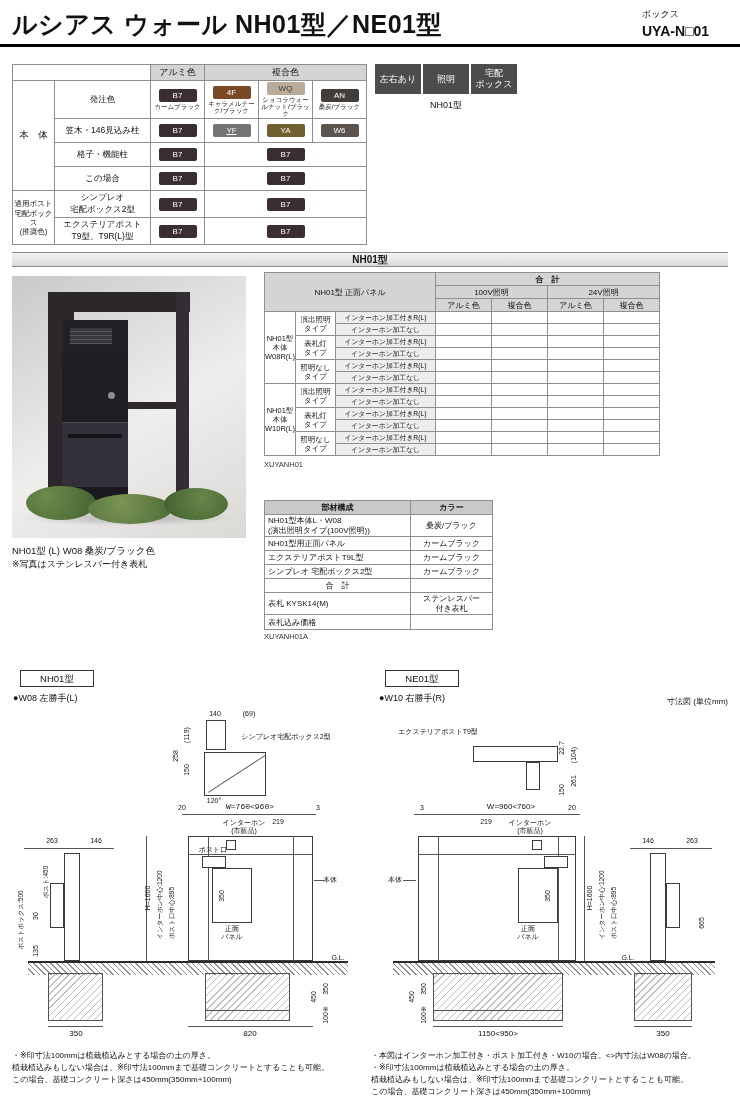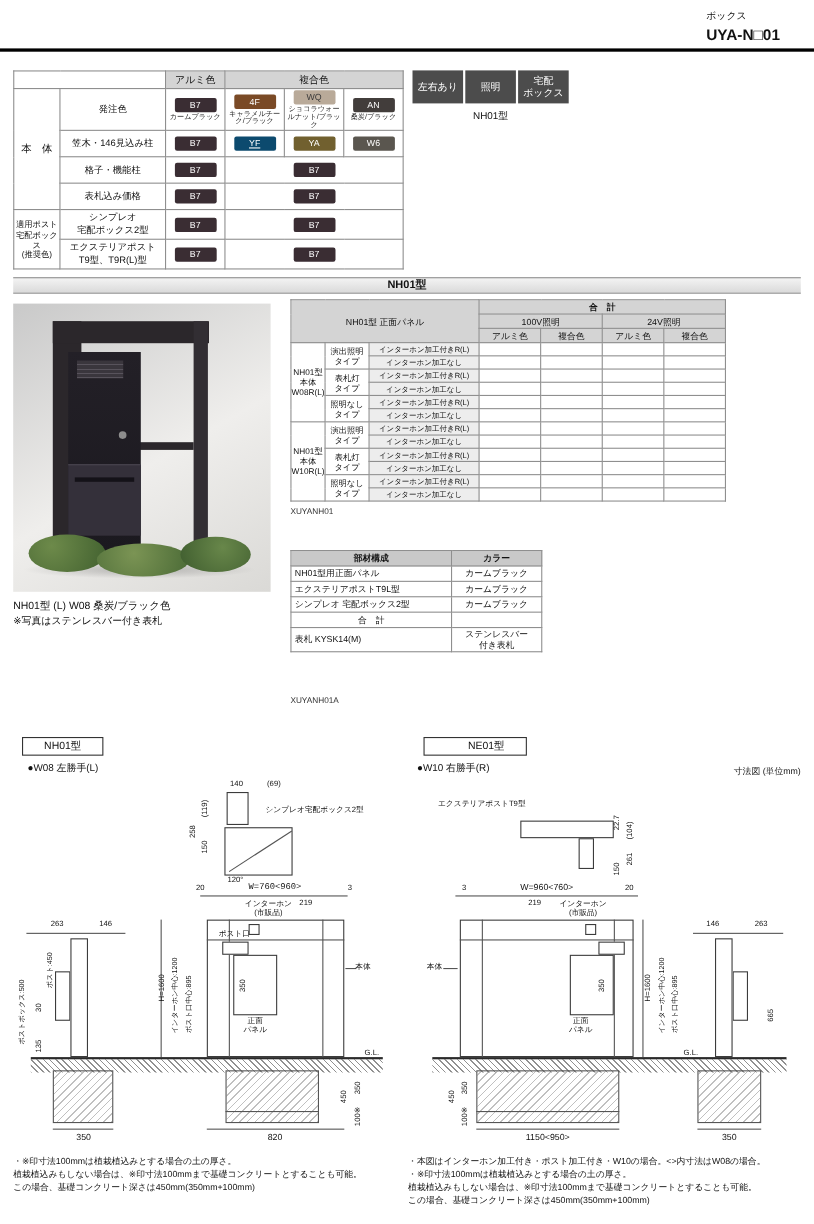--- a/index.html
+++ b/index.html
@@ -71,20 +71,21 @@
           background:repeating-linear-gradient(45deg,rgba(70,70,70,.6) 0 1px,transparent 1px 4px);}
   .hatchf{position:absolute;border:1px solid #555;box-sizing:border-box;
           background:repeating-linear-gradient(-45deg,rgba(130,130,130,.5) 0 1px,transparent 1px 5px);}
   .notes{position:absolute;top:1050px;font-size:8px;line-height:1.5;color:#111;}
 </style>
 </head>
 <body>
 
 <div id="page">
 
+  <div class="title" data-bind="header.title">ルシアス ウォール NH01型／NE01型</div>
   <div class="codeblk">
     <div class="codelbl" data-bind="header.code_label">ボックス</div>
     <div class="codeval" data-bind="header.code">UYA-N□01</div>
   </div>
   <div class="rule"></div>
 
   <table class="spec">
     <colgroup>
         <col style="width:42px">
         <col style="width:96px">
@@ -115,31 +116,31 @@
           <div class="cap" data-bind="spec.sw.wq.caption">ショコラウォールナット/ブラック</div>
         </td>
         <td>
           <div class="sw" data-bind="spec.sw.an.code" style="background-color: rgb(66, 61, 59); color: rgb(255, 255, 255);">AN</div>
           <div class="cap" data-bind="spec.sw.an.caption">桑炭/ブラック</div>
         </td>
       </tr>
       <tr style="height:24px;">
         <td data-bind="spec.r2">笠木・146見込み柱</td>
         <td><div class="sw" data-bind="spec.sw.b7.code" style="background-color: rgb(58, 45, 51); color: rgb(255, 255, 255);">B7</div></td>
-        <td><div class="sw" data-bind="spec.sw.yf.code" style="background-color: #0c4a6e; color: rgb(255, 255, 255); text-decoration: underline;">YF</div></td>
+        <td><div class="sw" data-bind="spec.sw.yf.code" style="background-color: #737373; color: rgb(255, 255, 255); text-decoration: underline;">YF</div></td>
         <td><div class="sw" data-bind="spec.sw.ya.code" style="background-color: rgb(113, 96, 47); color: rgb(255, 255, 255);">YA</div></td>
         <td><div class="sw" data-bind="spec.sw.w6.code" style="background-color: rgb(90, 86, 79); color: rgb(255, 255, 255);">W6</div></td>
       </tr>
       <tr style="height:24px;">
         <td data-bind="spec.r3">格子・機能柱</td>
         <td><div class="sw" data-bind="spec.sw.b7.code" style="background-color: rgb(58, 45, 51); color: rgb(255, 255, 255);">B7</div></td>
         <td colspan="3"><div class="sw" data-bind="spec.sw.b7.code" style="background-color: rgb(58, 45, 51); color: rgb(255, 255, 255);">B7</div></td>
       </tr>
       <tr style="height:24px;">
-        <td data-bind="spec.r4">表札込み価格</td>
+        <td data-bind="spec.r4">この場合</td>
         <td><div class="sw" data-bind="spec.sw.b7.code" style="background-color: rgb(58, 45, 51); color: rgb(255, 255, 255);">B7</div></td>
         <td colspan="3"><div class="sw" data-bind="spec.sw.b7.code" style="background-color: rgb(58, 45, 51); color: rgb(255, 255, 255);">B7</div></td>
       </tr>
       <tr style="height:24px;">
         <td rowspan="2" class="grp g2" data-bind="spec.g_post">適用ポスト
 宅配ボックス
 (推奨色)</td>
         <td data-bind="spec.r5">シンプレオ
 宅配ボックス2型</td>
         <td><div class="sw" data-bind="spec.sw.b7.code" style="background-color: rgb(58, 45, 51); color: rgb(255, 255, 255);">B7</div></td>
@@ -314,20 +315,25 @@
   <table class="parts">
     <colgroup>
         <col style="width:146px">
         <col style="width:82px">
       </colgroup>
     <tbody>
       <tr class="hd" style="height:14px;">
         <td data-bind="parts.h_part">部材構成</td>
         <td data-bind="parts.h_color">カラー</td>
       </tr>
+      <tr style="height:22px;">
+        <td data-bind="parts.rows.0.part">NH01型本体L・W08
+(演出照明タイプ(100V照明))</td>
+        <td class="pcol" data-bind="parts.rows.0.color">桑炭/ブラック</td>
+      </tr>
       <tr style="height:14px;">
         <td data-bind="parts.rows.1.part">NH01型用正面パネル</td>
         <td class="pcol" data-bind="parts.rows.1.color">カームブラック</td>
       </tr>
       <tr style="height:14px;">
         <td data-bind="parts.rows.2.part">エクステリアポストT9L型</td>
         <td class="pcol" data-bind="parts.rows.2.color">カームブラック</td>
       </tr>
       <tr style="height:14px;">
         <td data-bind="parts.rows.3.part">シンプレオ 宅配ボックス2型</td>
@@ -335,29 +341,33 @@
       </tr>
       <tr style="height:14px;">
         <td class="ctr" data-bind="parts.rows.4.part">合　計</td>
         <td class="pcol" data-bind="parts.rows.4.color"></td>
       </tr>
       <tr style="height:22px;margin-left:20px;">
         <td data-bind="parts.rows.5.part">表札 KYSK14(M)</td>
         <td class="pcol" data-bind="parts.rows.5.color">ステンレスバー
 付き表札</td>
       </tr>
+      <tr style="height:15px;">
+        <td data-bind="parts.rows.6.part">表札込み価格</td>
+        <td class="pcol" data-bind="parts.rows.6.color"></td>
+      </tr>
     </tbody>
   </table>
   <div class="code" style="left:264px;top:632px;" data-bind="parts.code">XUYANH01A</div>
 
   <div class="unitnote" data-bind="dims.unit">寸法図 (単位mm)</div>
 
   <div class="modelbox" style="left:20px;top:670px;" data-bind="dims.nh.model">NH01型</div>
-  <div class="modelbox" style="left:385px;top:670px;padding-left:20px;" data-bind="dims.ne.model">NE01型</div>
-  <div class="subttl" style="left:13px;top:692px;margin-left:12px;" data-bind="dims.nh.subtitle">●W08 左勝手(L)</div>
+  <div class="modelbox" style="left:385px;top:670px;" data-bind="dims.ne.model">NE01型</div>
+  <div class="subttl" style="left:13px;top:692px;" data-bind="dims.nh.subtitle">●W08 左勝手(L)</div>
   <div class="subttl" style="left:379px;top:692px;" data-bind="dims.ne.subtitle">●W10 右勝手(R)</div>
 
   <div class="draw" style="left:8px;">
     <div class="rect" style="left:198px;top:12px;width:20px;height:30px;"></div>
     <div class="rect" style="left:196px;top:44px;width:62px;height:44px;"></div>
     <div class="lineh" style="left:200px;top:84px;width:68px;transform:rotate(-33deg);transform-origin:left top;"></div>
     <div class="lineh" style="left:174px;top:106px;width:134px;"></div>
     <div class="lineh" style="left:16px;top:140px;width:90px;"></div>
     <div class="linev" style="left:138px;top:128px;height:125px;"></div>
     <div class="rect" style="left:180px;top:128px;width:125px;height:125px;"></div>
@@ -434,21 +444,21 @@
     <div class="lineh" style="left:55px;top:318px;width:130px;"></div>
     <div class="lineh" style="left:256px;top:318px;width:58px;"></div>
     <div class="lineh" style="left:25px;top:172px;width:13px;"></div>
 
     <span class="d d7 nw" style="left:60px;top:24px;" data-bind="dims.ne.post_label">エクステリアポストT9型</span>
     <span class="d d7 dv" style="left:184px;top:40px;" data-bind="dims.ne.t227">22.7</span>
     <span class="d d7 dv" style="left:196px;top:47px;" data-bind="dims.ne.t104">(104)</span>
     <span class="d d7 dv" style="left:196px;top:73px;" data-bind="dims.ne.t261">261</span>
     <span class="d d7 dv" style="left:184px;top:82px;" data-bind="dims.ne.t150">150</span>
     <span class="d d7" style="left:44px;top:100px;" data-bind="dims.ne.w3">3</span>
-    <span class="d" style="left:119px;top:99px;" data-bind="dims.ne.w_main">W=960&lt;760&gt;</span>
+    <span class="d" style="left:133px;top:99px;" data-bind="dims.ne.w_main">W=960&lt;760&gt;</span>
     <span class="d d7" style="left:194px;top:100px;" data-bind="dims.ne.w20">20</span>
     <span class="d d7" style="left:108px;top:114px;" data-bind="dims.ne.t219">219</span>
     <span class="d d7" style="left:152px;top:119px;" data-bind="dims.ne.interphone">インターホン
 (市販品)</span>
     <span class="d d7" style="left:17px;top:172px;" data-bind="dims.ne.body">本体</span>
     <span class="d d7" style="left:150px;top:225px;" data-bind="dims.ne.panel">正面
 パネル</span>
     <span class="d d7 dv" style="left:170px;top:188px;" data-bind="dims.ne.p350">350</span>
     <span class="d d7 dv" style="left:212px;top:190px;" data-bind="dims.ne.h1600">H=1600</span>
     <span class="d d65 dv" style="left:224px;top:197px;" data-bind="dims.ne.ic">インターホン中心:1200</span>

